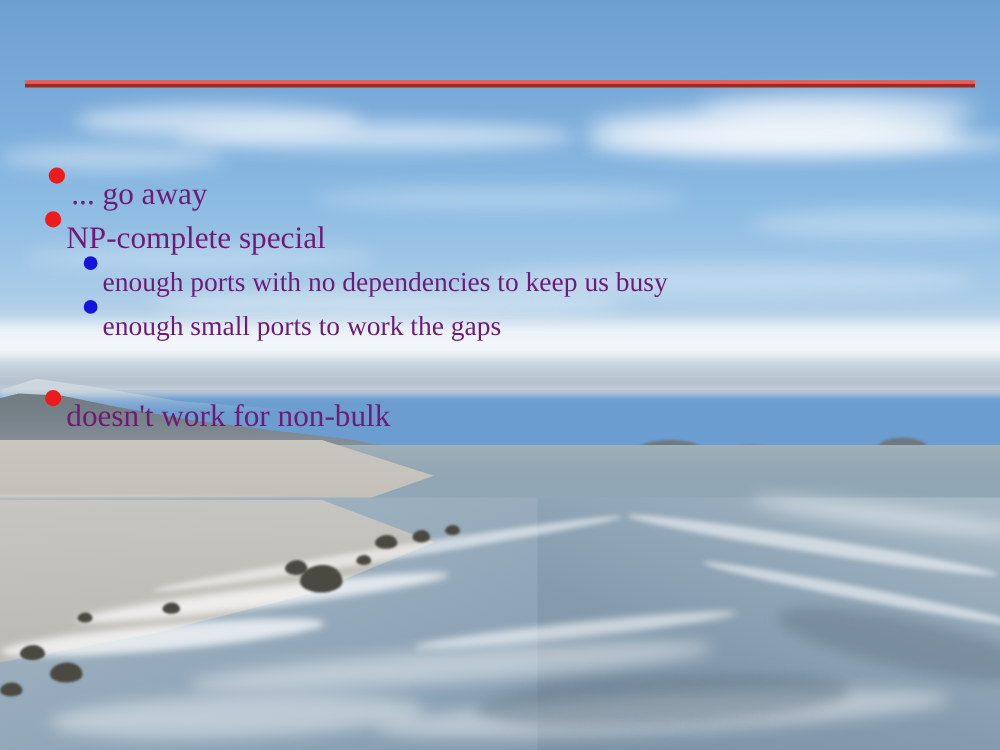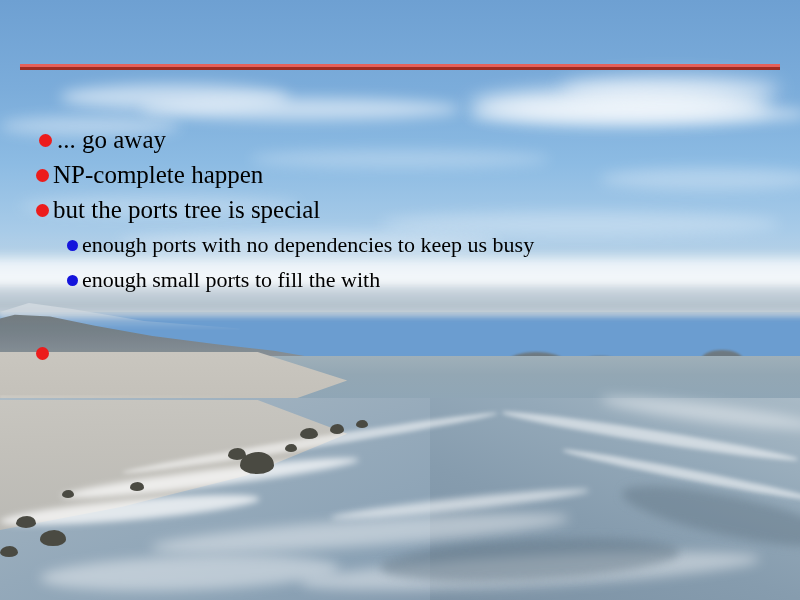--- a/index.html
+++ b/index.html
@@ -214,24 +214,24 @@
   }
   .row.lvl1.indent-extra > .bullet-dot { left: 39px; }
   .row.lvl2 > .bullet-dot {
     width: 11px; height: 11px;
     background: #1414dc;
     left: 67px;
     top: 11px;
   }
   .row-text {
     position: absolute;
-    color: #000000;
+    color: #701a75;
     font-size: 24px;
     line-height: 32px;
-    top: 0;
+    top: 16px;
   }
   .row.lvl1 > .row-text { left: 53px; font-size: 25px; }
   .row.lvl1.indent-extra > .row-text { left: 57px; }
   .row.lvl2 > .row-text { left: 82px; font-size: 22px; }
 </style>
 </head>
 <body>
 
 <div class="slide">
 
@@ -300,39 +300,36 @@
 
   <div class="content">
 
     <div class="row lvl1 indent-extra">
       <span class="bullet-dot"></span>
       <span class="row-text">... go away</span>
     </div>
 
     <div class="row lvl1">
       <span class="bullet-dot"></span>
-      <span class="row-text">NP-complete happen</span>
-    </div>
+      <span class="row-text">NP-complete special</span>
+    </div>
+
+
+    <div class="row lvl2">
+      <span class="bullet-dot"></span>
+      <span class="row-text">enough ports with no dependencies to keep us busy</span>
+    </div>
+
+    <div class="row lvl2">
+      <span class="bullet-dot"></span>
+      <span class="row-text">enough small ports to work the gaps</span>
+    </div>
+
+    <div class="row spacer"></div>
 
     <div class="row lvl1">
       <span class="bullet-dot"></span>
-      <span class="row-text">but the ports tree is special</span>
-    </div>
-
-    <div class="row lvl2">
-      <span class="bullet-dot"></span>
-      <span class="row-text">enough ports with no dependencies to keep us busy</span>
-    </div>
-
-    <div class="row lvl2">
-      <span class="bullet-dot"></span>
-      <span class="row-text">enough small ports to fill the with</span>
-    </div>
-
-    <div class="row spacer"></div>
-
-    <div class="row lvl1">
-      <span class="bullet-dot"></span>
+      <span class="row-text">doesn't work for non-bulk</span>
     </div>
 
 
   </div>
 </div>
 
 </body></html>

